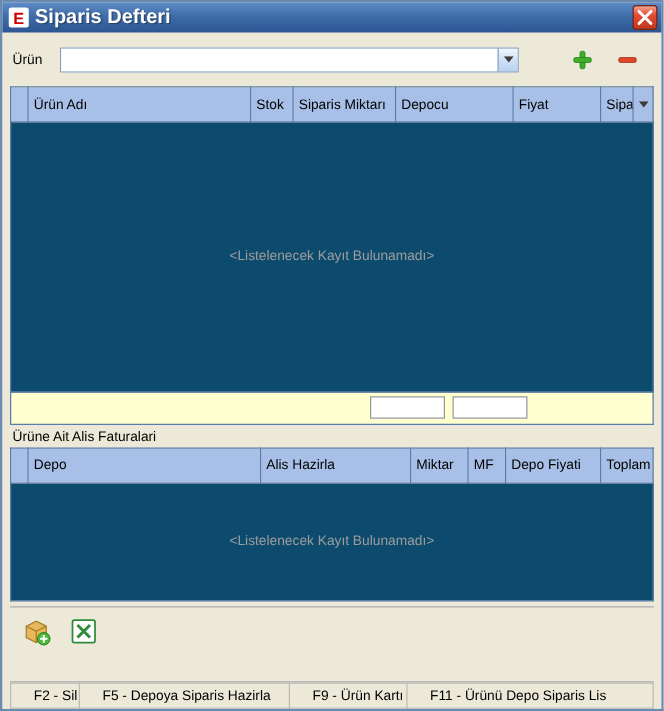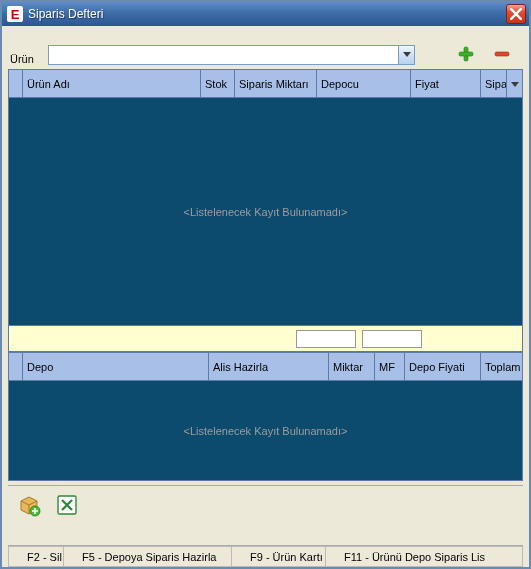--- a/index.html
+++ b/index.html
@@ -37,22 +37,22 @@
     font-weight: bold;
     font-size: 13px;
     display: flex;
     align-items: center;
     justify-content: center;
     margin-right: 5px;
     border-radius: 2px;
   }
   .titlebar .title {
     color: #fff;
-    font-weight: normal;
-    font-size: 12px;
+    font-weight: bold;
+    font-size: 16px;
     text-shadow: 1px 1px 1px rgba(0,0,0,.4);
   }
   .titlebar .closebtn {
     margin-left: auto;
     width: 20px; height: 20px;
     background: linear-gradient(to bottom, #f6a290, #e24b31 40%, #c5361d);
     border: 1px solid #7a2313;
     border-radius: 3px;
     display: flex;
     align-items: center;
@@ -65,21 +65,21 @@
     flex: 1;
     background: #ece9d8;
     padding: 5px 6px 0 6px;
     display: flex;
     flex-direction: column;
     min-height: 0;
   }
 
   .row-top {
     display: flex;
-    align-items: flex-end;
+    align-items: center;
     height: 34px;
     margin-bottom: 4px;
   }
   .lbl-urun { width: 40px; padding-left:2px; }
   .combo {
     flex: 1;
     height: 20px;
     border: 1px solid #7f9db9;
     background: #fff;
     display: flex;
@@ -269,20 +269,21 @@
         </table>
       <div class="grid-body">
         <span>&lt;Listelenecek Kayıt Bulunamadı&gt;</span>
       </div>
       <div class="summary-row">
         <div class="box"></div>
         <div class="box"></div>
       </div>
     </div>
 
+    <div class="section-label">Ürüne Ait Alis Faturalari</div>
 
     <div class="grid-wrap" style="flex:1;">
       <table class="grid">
         <colgroup>
           <col style="width:14px">
             <col style="width:186px">
             <col style="width:120px">
             <col style="width:46px">
             <col style="width:30px">
             <col style="width:76px">

